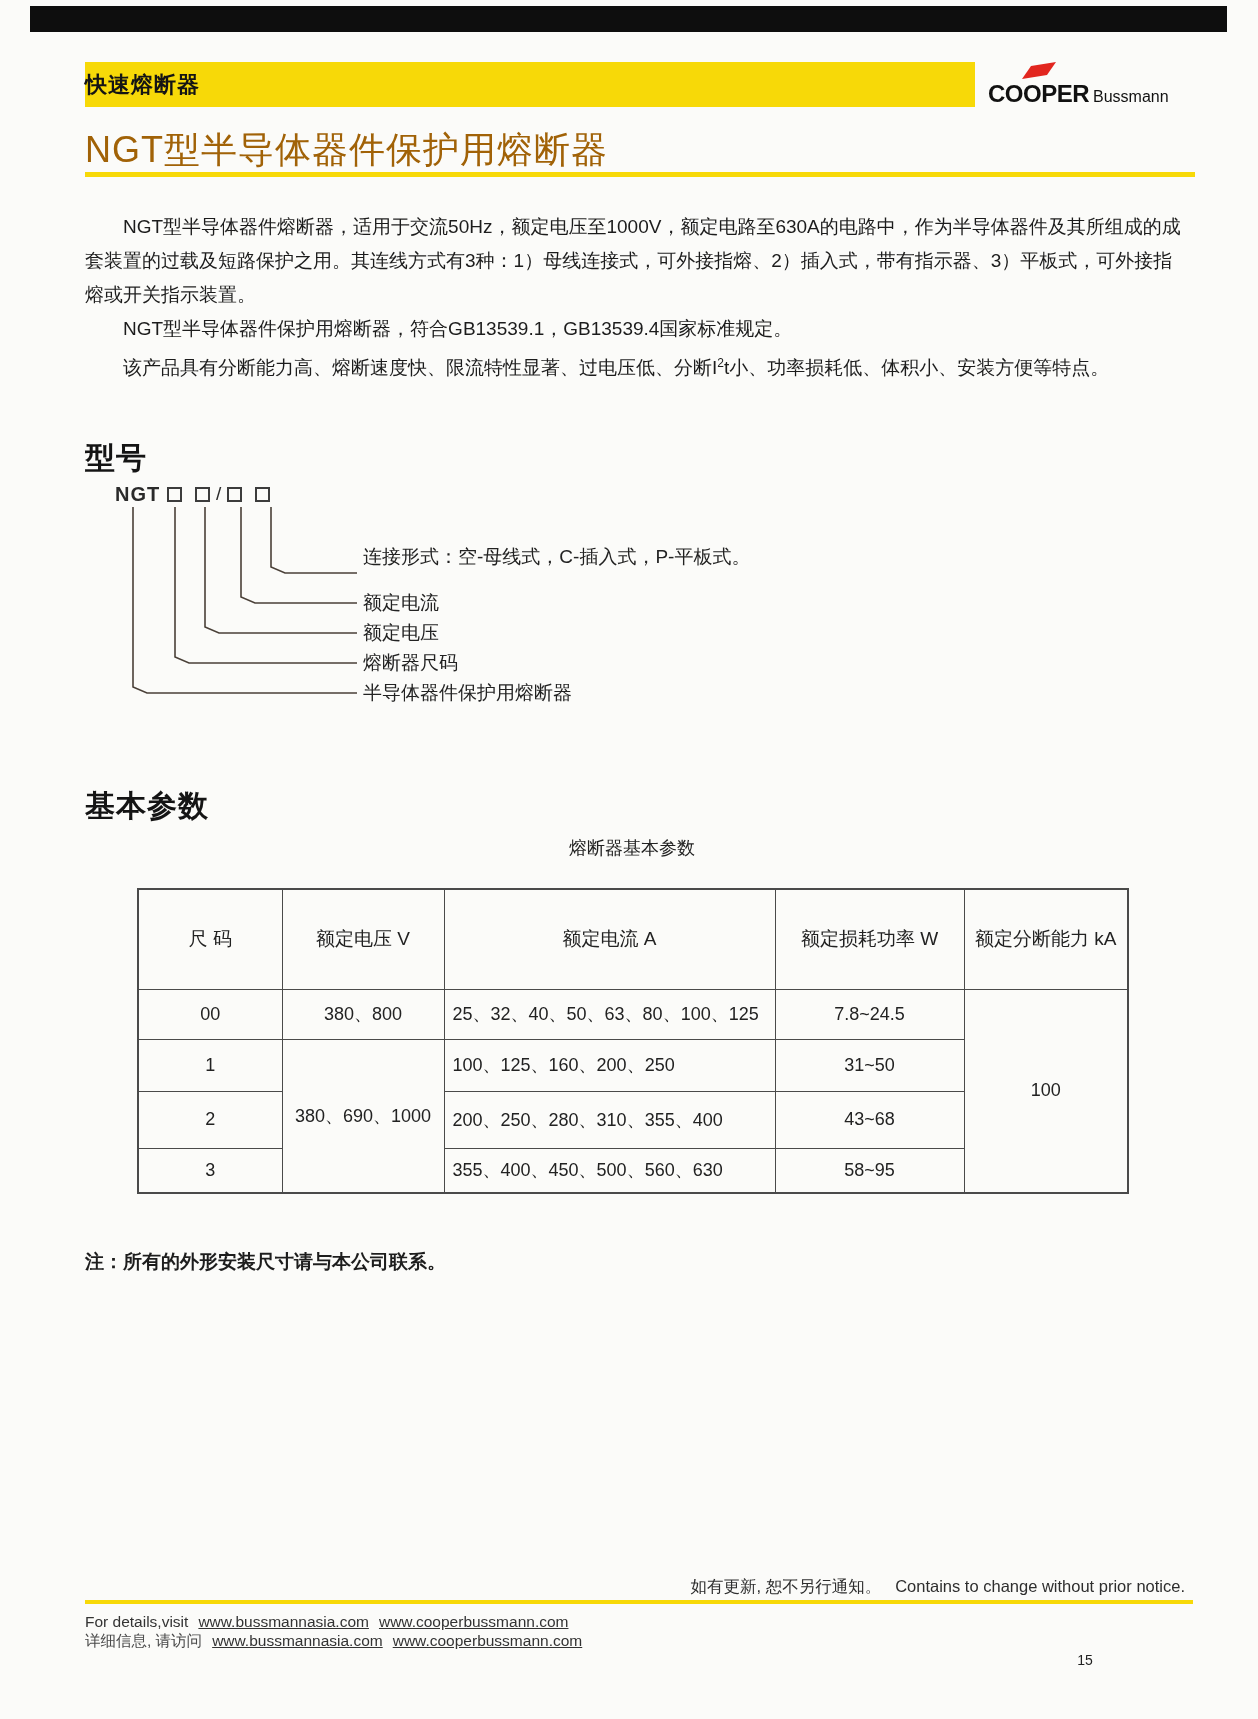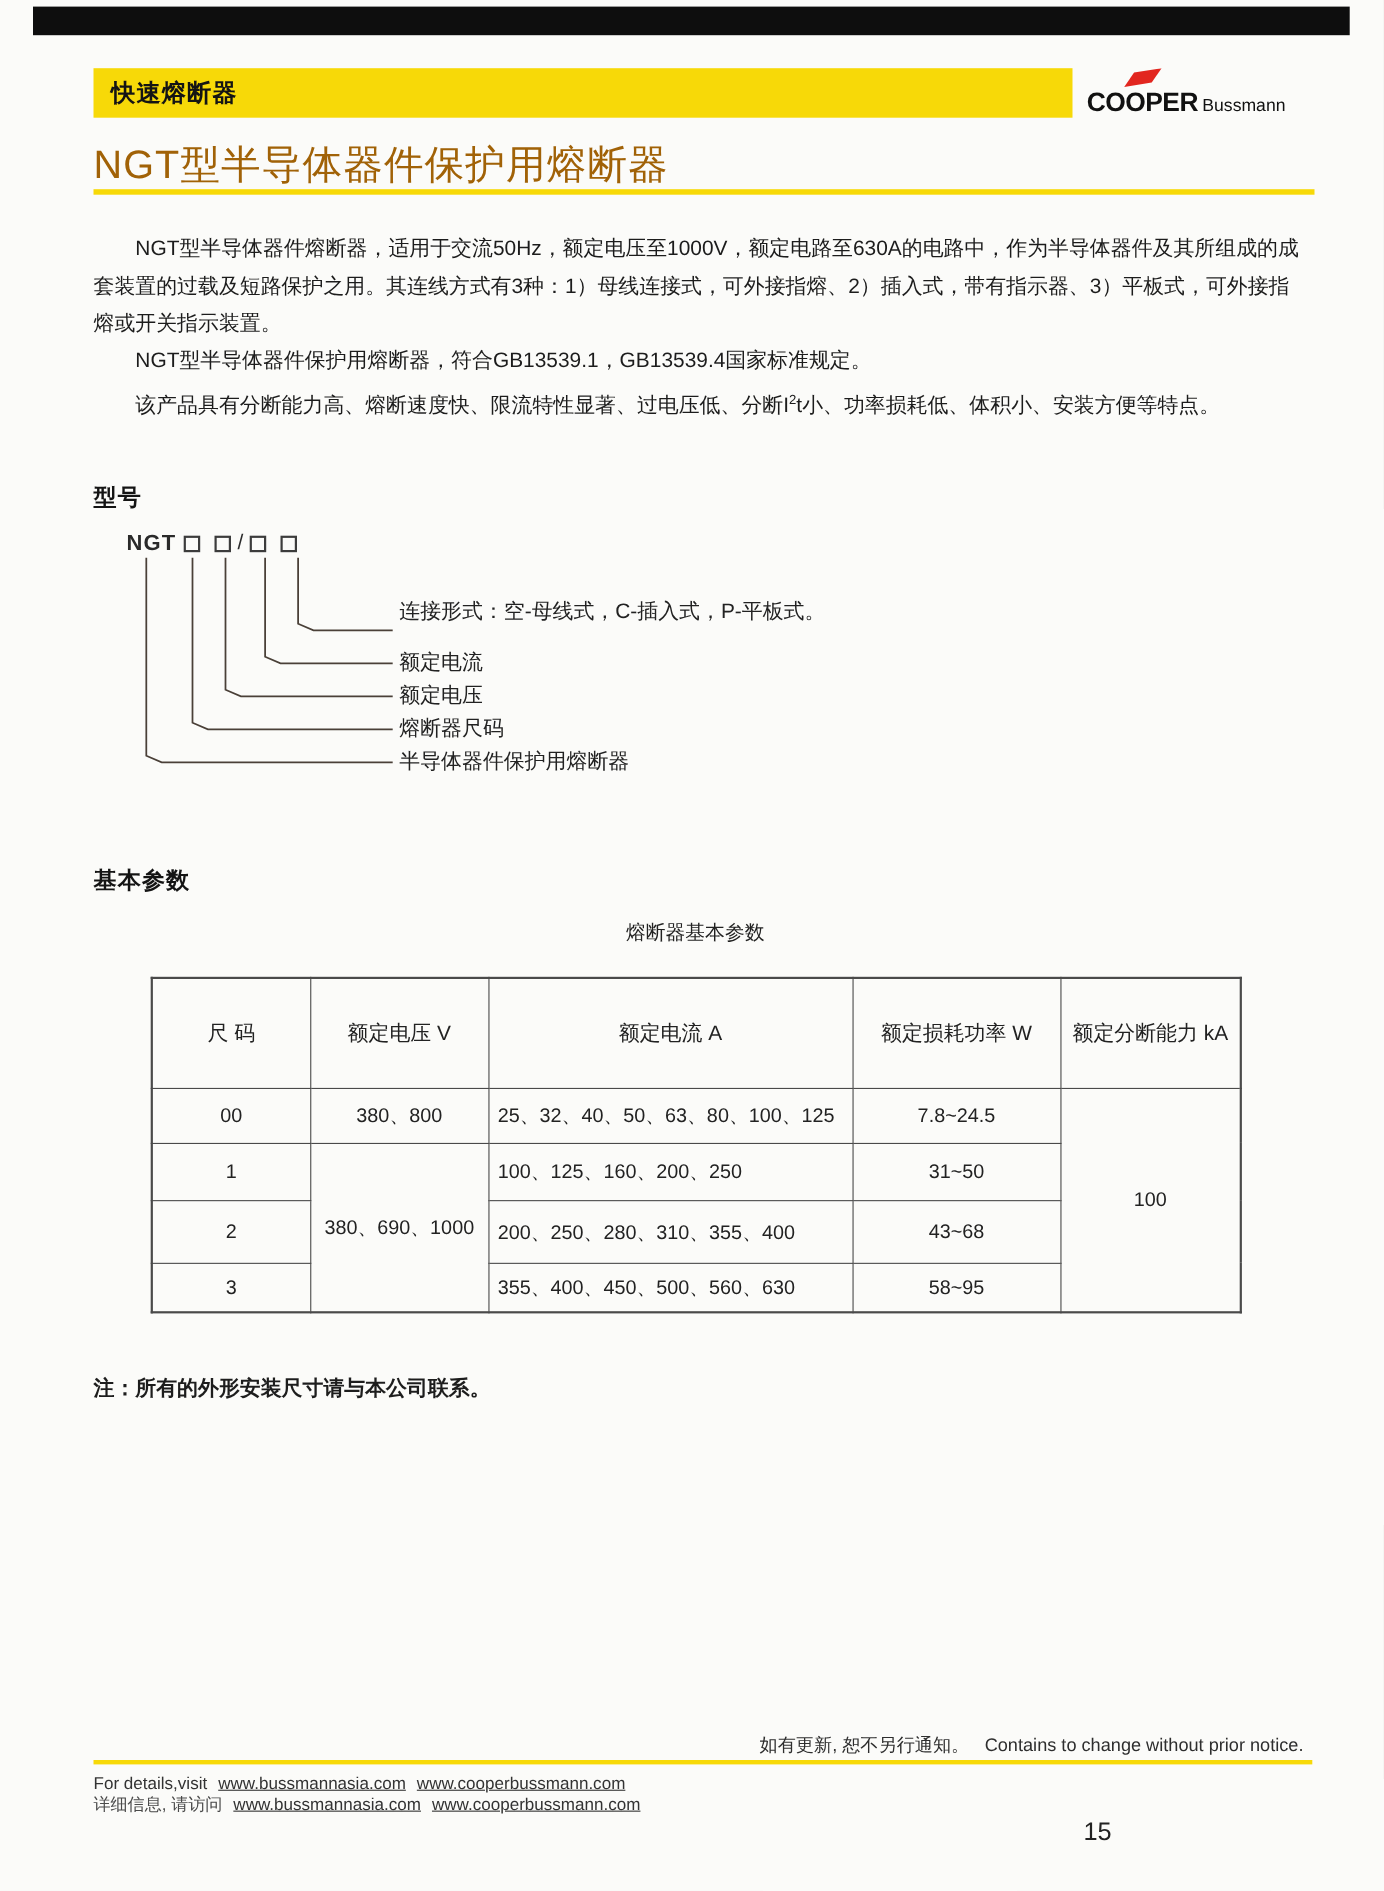--- a/index.html
+++ b/index.html
@@ -9,37 +9,37 @@
     margin:0 auto;
     background:#fbfbf9;
     font-family:"Liberation Sans","DejaVu Sans",sans-serif;
     color:#1d1d1d;
     overflow:hidden;
   }
   
   .top-bar{position:absolute;left:30px;top:6px;width:1197px;height:26px;background:#0e0e0e;}
   
   .cat-bar{position:absolute;left:85px;top:62px;width:890px;height:45px;background:#f7d908;
-           display:flex;align-items:center;padding-left:16px;box-sizing:border-box;}
+           display:flex;align-items:center;padding-left:0;box-sizing:border-box;}
   .cat-bar span{font-size:22px;font-weight:bold;color:#141414;letter-spacing:1px;}
   
   .logo{position:absolute;left:988px;top:60px;width:220px;height:46px;}
   .logo .flag{position:absolute;left:32px;top:2px;}
   .logo .text{position:absolute;left:0;top:20px;white-space:nowrap;}
   .logo .cooper{font-size:24px;font-weight:bold;letter-spacing:-0.5px;color:#111;}
   .logo .bussmann{font-size:16px;color:#111;margin-left:4px;}
   
   .title{position:absolute;left:85px;top:126px;font-size:36px;font-weight:normal;color:#a16207;letter-spacing:1px;}
   .title-rule{position:absolute;left:85px;top:172px;width:1110px;height:5px;background:#f7d908;}
   
   .intro{position:absolute;left:85px;top:210px;width:1098px;font-size:19px;line-height:34px;color:#1c1c1c;}
   .intro p{margin:0;text-indent:2em;}
   sup{font-size:12px;}
   
-  .sec-h{position:absolute;left:85px;font-size:21px;font-weight:bold;color:#141414;letter-spacing:1px;}
+  .sec-h{position:absolute;left:85px;font-size:30px;font-weight:bold;color:#141414;letter-spacing:1px;}
   .sec-model{top:438px;}
   .sec-params{top:786px;}
   
   .diagram{position:absolute;left:115px;top:483px;width:760px;height:232px;}
   .code-row{position:absolute;left:0;top:0;height:22px;display:flex;align-items:center;}
   .code-prefix{font-size:20px;font-weight:600;letter-spacing:1px;color:#2a2a2a;width:44px;}
   .code-box{width:15px;height:15px;border:2px solid #3c3c3c;box-sizing:border-box;margin-left:13px;}
   .code-box.b1{margin-left:8px;}
   .code-slash{font-size:19px;color:#2a2a2a;margin-left:6px;}
   .code-box.after-slash{margin-left:6px;}
@@ -55,21 +55,21 @@
   td.c{text-align:center;}
   td.l{text-align:left;padding-left:12px;}
   .note{position:absolute;left:85px;top:1249px;font-size:19px;color:#1d1d1d;font-weight:600;}
   
   .notice{position:absolute;left:600px;top:1576px;width:585px;text-align:right;font-size:16.5px;color:#2e2e2e;white-space:nowrap;}
   .notice .cn{margin-right:14px;}
   .foot-rule{position:absolute;left:85px;top:1600px;width:1108px;height:4px;background:#f7d908;}
   .links{position:absolute;left:85px;top:1612px;font-size:15.5px;color:#333;line-height:19px;}
   .links a{color:#333;text-decoration:underline;margin-left:10px;cursor:pointer;}
   .links .row2{color:#4a4a4a;}
-  .pagenum{position:absolute;left:985px;top:1652px;width:200px;text-align:left;font-size:23px;color:#222;}
+  .pagenum{position:absolute;left:985px;top:1652px;width:200px;text-align:center;font-size:14px;color:#222;}
 </style>
 </head>
 <body>
 
 <div class="page">
 
   <div class="top-bar"></div>
 
   <div class="cat-bar">
     <span>快速熔断器</span>

